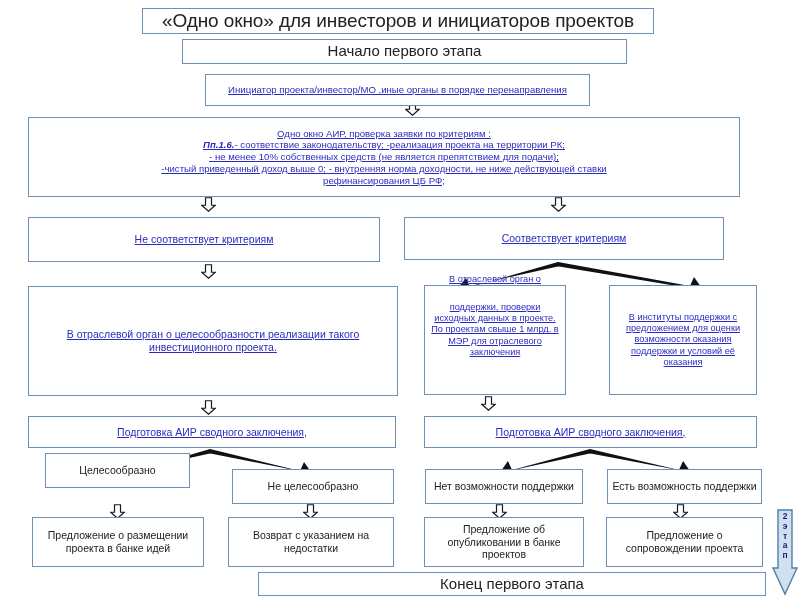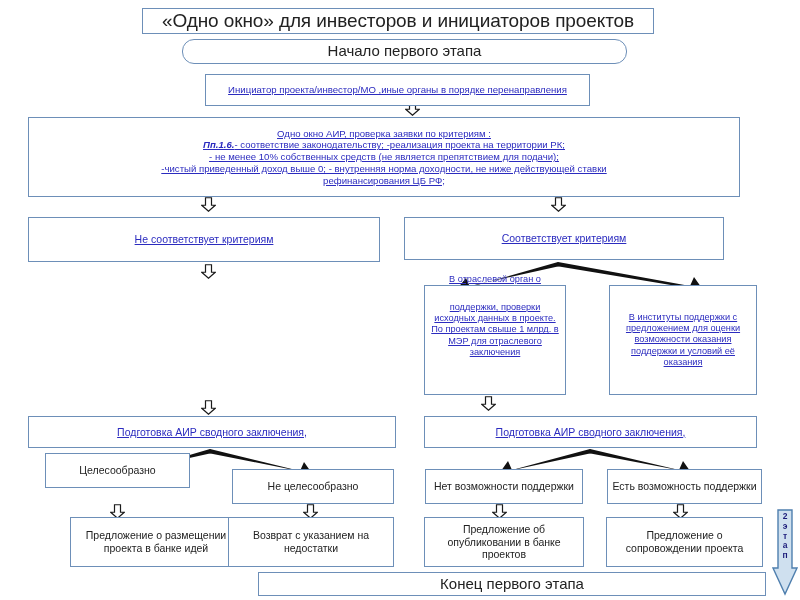--- a/index.html
+++ b/index.html
@@ -152,21 +152,21 @@
     <path d="M6 1 H14 V11 H19 L10 19 L1 11 H6 Z" fill="#ffffff" stroke="#1a1a1a" stroke-width="1.6"></path>
   </svg>
   <svg class="dn-arrow" style="left:673px; top:504px;" viewBox="0 0 20 20">
     <path d="M6 1 H14 V11 H19 L10 19 L1 11 H6 Z" fill="#ffffff" stroke="#1a1a1a" stroke-width="1.6"></path>
   </svg>
 
   <div class="box big-title plain" style="left:142px; top:8px; width:512px; height:26px;">
     <span>«Одно окно» для инвесторов и инициаторов проектов</span>
   </div>
 
-  <div class="box mid-title plain" style="left:182px; top:39px; width:445px; height:25px;border-radius:12px;">
+  <div class="box mid-title plain" style="left:182px; top:39px; width:445px; height:25px;">
     <span>Начало первого этапа</span>
   </div>
 
   <div class="box xsm" style="left:205px; top:74px; width:385px; height:32px;">
     <span class="blue-u">Инициатор проекта/инвестор/МО ,иные органы в порядке перенаправления</span>
   </div>
 
   <div class="box xsm" style="left:28px; top:117px; width:712px; height:80px; flex-direction:column; justify-content:center;">
     <span class="crit-line blue-u">Одно окно АИР, проверка заявки по критериям :</span>
     <span class="crit-line"><span class="bolditalic blue-u">Пп.1.6.</span><span class="blue-u">- соответствие законодательству;  -реализация проекта на территории РК;</span></span>
@@ -176,20 +176,23 @@
   </div>
 
   <div class="box sm" style="left:28px; top:217px; width:352px; height:45px;">
     <span class="blue-u">Не соответствует критериям</span>
   </div>
 
   <div class="box sm" style="left:404px; top:217px; width:320px; height:43px;">
     <span class="blue-u">Соответствует критериям</span>
   </div>
 
+  <div class="box sm" style="left:28px; top:286px; width:370px; height:110px;">
+    <span class="blue-u">В отраслевой орган о целесообразности реализации такого инвестиционного проекта.</span>
+  </div>
 
   <div class="box tiny" style="left:424px; top:285px; width:142px; height:110px; align-items:flex-start; padding-top:16px;">
     <span class="blue-u">поддержки, проверки исходных данных в проекте.  По проектам свыше 1 млрд. в МЭР для отраслевого заключения</span>
   </div>
   <div style="position:absolute; left:424px; top:274px; width:142px; text-align:center; font-size:9.2px;">
     <span class="blue-u">В отраслевой орган о</span>
   </div>
 
   <div class="box tiny" style="left:609px; top:285px; width:148px; height:110px;">
     <span class="blue-u">В институты поддержки с предложением для оценки возможности оказания поддержки и условий её оказания</span>
@@ -203,21 +206,21 @@
     <span class="blue-u">Подготовка АИР сводного заключения,</span>
   </div>
 
   <div class="box sm plain" style="left:45px; top:453px; width:145px; height:35px;">
     <span>Целесообразно</span>
   </div>
   <div class="box sm plain" style="left:232px; top:469px; width:162px; height:35px;">
     <span>Не целесообразно</span>
   </div>
 
-  <div class="box sm plain" style="left:32px; top:517px; width:172px; height:50px;margin-left:38px;">
+  <div class="box sm plain" style="left:32px; top:517px; width:172px; height:50px;">
     <span>Предложение о размещении проекта в банке идей</span>
   </div>
   <div class="box sm plain" style="left:228px; top:517px; width:166px; height:50px;">
     <span>Возврат с указанием на недостатки</span>
   </div>
 
   <div class="box sm plain" style="left:425px; top:469px; width:158px; height:35px;">
     <span>Нет возможности поддержки</span>
   </div>
   <div class="box sm plain" style="left:607px; top:469px; width:155px; height:35px;">

